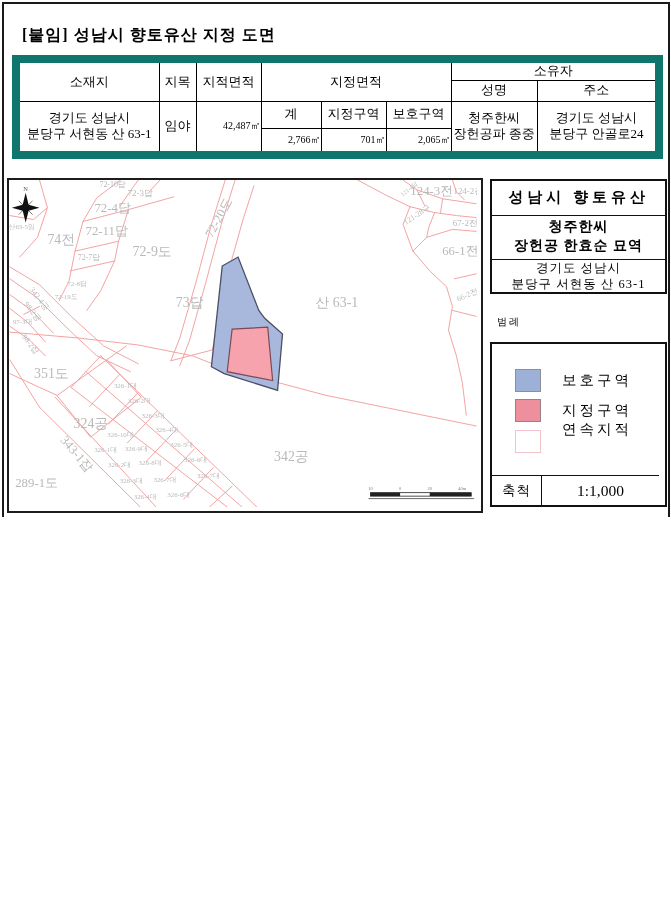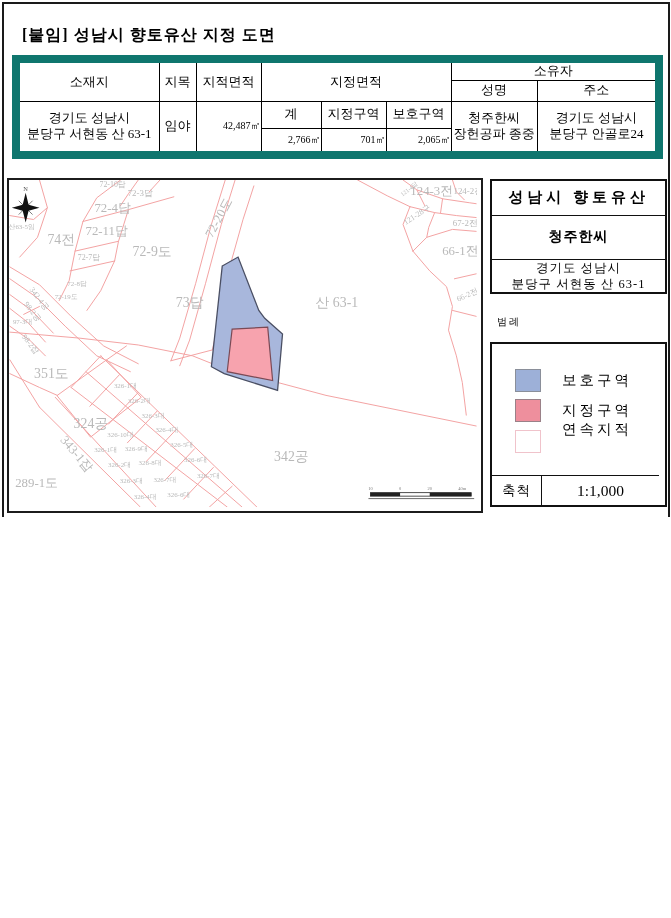--- a/index.html
+++ b/index.html
@@ -214,20 +214,21 @@
       <rect x="425" y="316.5" width="42" height="3.5" fill="#222"></rect>
       <path d="M363,322.5 L470,322.5" stroke="#444" stroke-width="0.8" fill="none"></path>
     </g>
   </svg>
 </div>
 
 <div class="panel">
   <div class="sec sec1">성남시 향토유산</div>
   <div class="sec sec2">
     <span>청주한씨</span>
+    <span>장헌공 한효순 묘역</span>
   </div>
   <div class="sec sec3">
     <span>경기도 성남시</span>
     <span>분당구 서현동 산 63-1</span>
   </div>
 </div>
 
 <div class="legend-caption">범례</div>
 
 <div class="legend">

